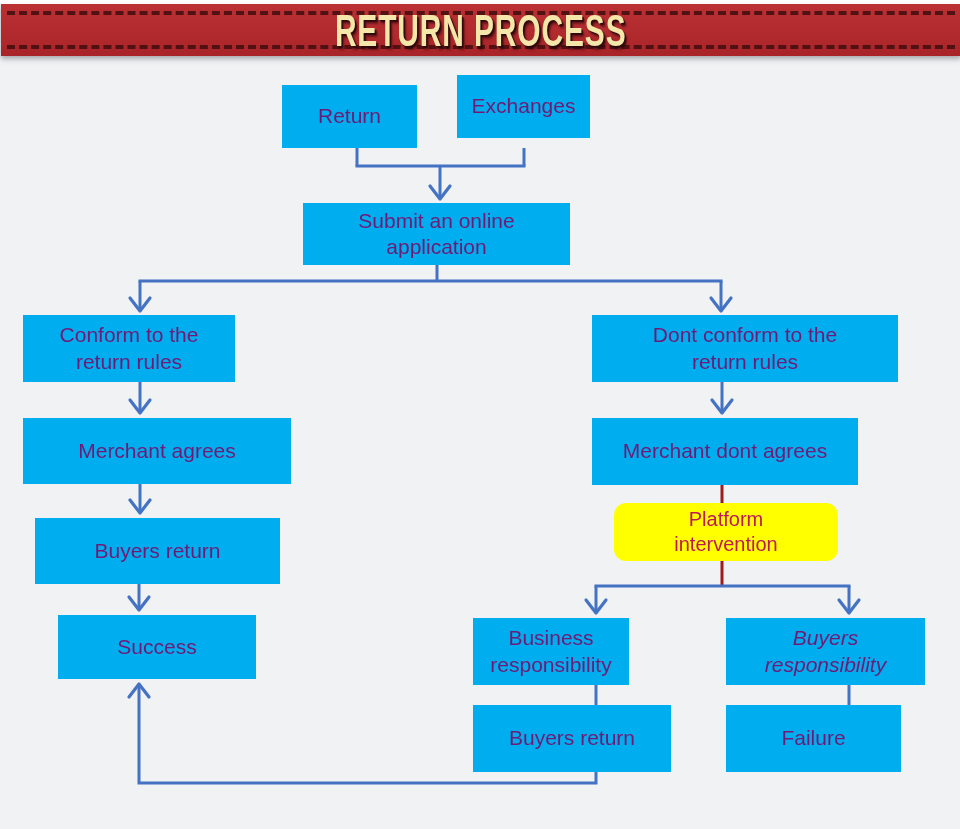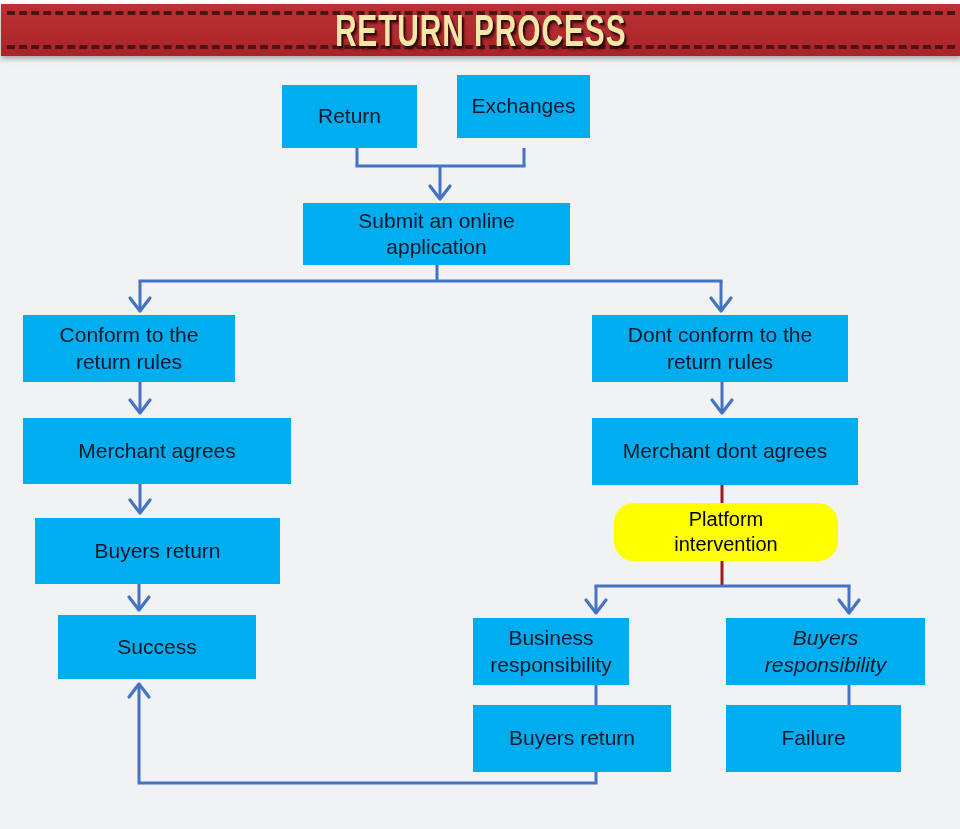--- a/index.html
+++ b/index.html
@@ -39,37 +39,37 @@
   }
 
   
   .wires{position:absolute;top:0;left:0;z-index:1;}
   .line{fill:none;stroke:#4573c4;stroke-width:3;stroke-linejoin:miter;}
   .line--red{stroke:#9e1b1e;}
 
   
   .node{
     position:absolute;z-index:2;
-    background:#00aeef;color:#0f172a;
+    background:#00aeef;color:#701a75;
     display:flex;align-items:center;justify-content:center;
     text-align:center;font-size:21px;line-height:1.25;
   }
   .node .label{display:block;}
   .node--highlight{
-    background:#ffff00;color:#000000;border-radius:20px;
+    background:#ffff00;color:#be185d;border-radius:12px;
   }
 
   .n-return               {left:282px;top:85px; width:135px;height:63px;}
   .n-exchanges            {left:457px;top:75px; width:133px;height:63px;}
   .n-submit               {left:303px;top:203px;width:267px;height:62px;}
   .n-conform              {left:23px; top:315px;width:212px;height:67px;}
   .n-merchant-agrees      {left:23px; top:418px;width:268px;height:66px;}
   .n-buyers-return-left   {left:35px; top:518px;width:245px;height:66px;}
   .n-success              {left:58px; top:615px;width:198px;height:64px;}
-  .n-dont-conform         {left:592px;top:315px;width:256px;height:67px;}
+  .n-dont-conform         {left:592px;top:315px;width:306px;height:67px;}
   .n-merchant-dont-agrees {left:592px;top:418px;width:266px;height:67px;}
   .n-platform             {left:614px;top:503px;width:224px;height:58px;font-size:20px;}
   .n-business-resp        {left:473px;top:618px;width:156px;height:67px;}
   .n-buyers-resp          {left:726px;top:618px;width:199px;height:67px;font-style:italic;}
   .n-buyers-return-bottom {left:473px;top:705px;width:198px;height:67px;}
   .n-failure              {left:726px;top:705px;width:175px;height:67px;}
 
   .n-submit .label        {max-width:180px;}
   .n-conform .label       {max-width:165px;}
   .n-dont-conform .label  {max-width:215px;}

